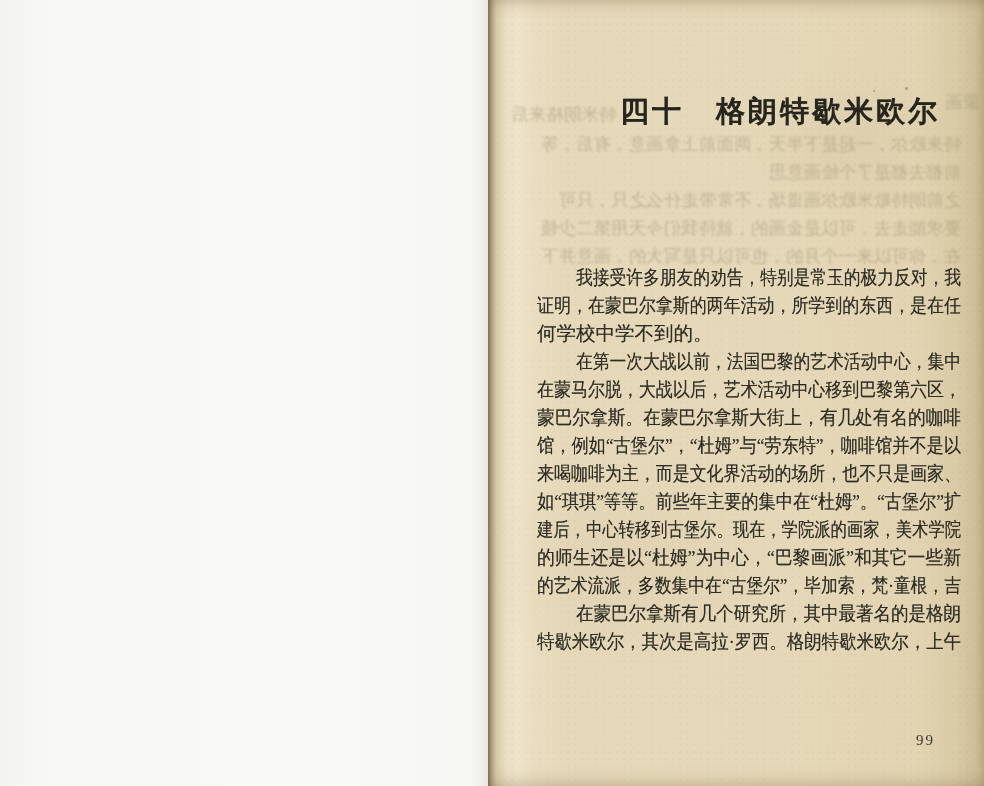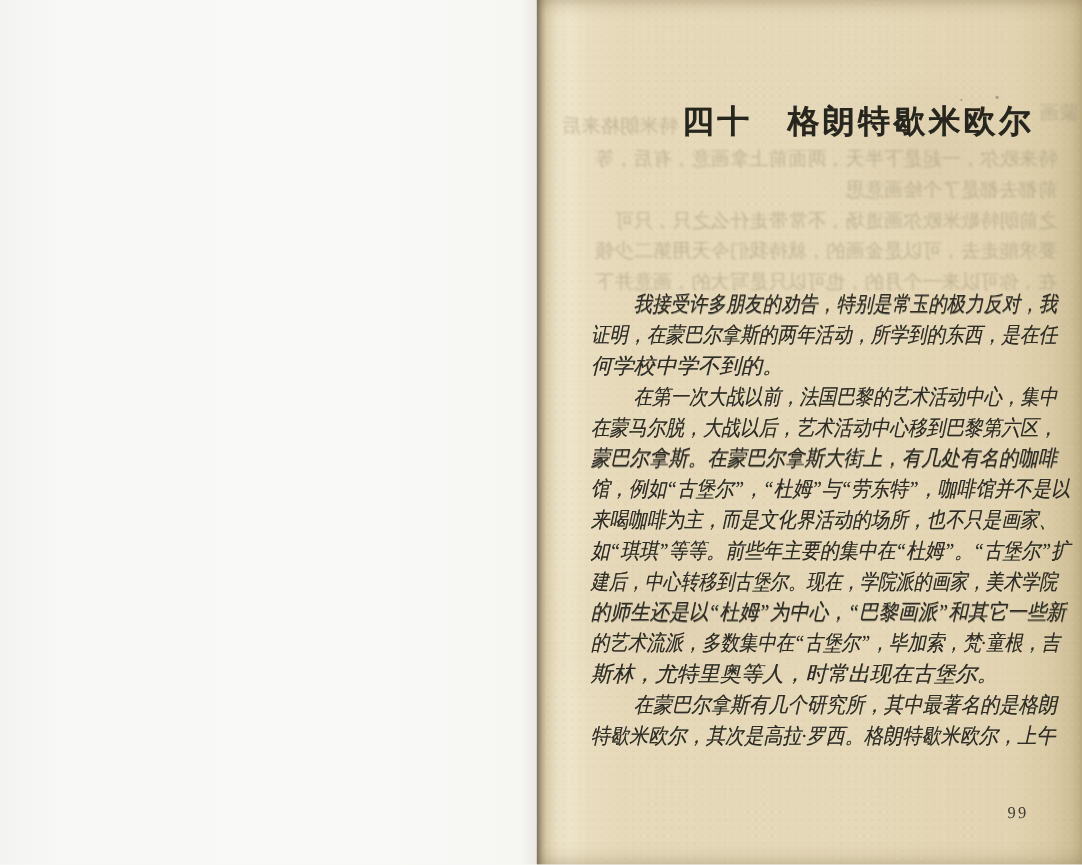--- a/index.html
+++ b/index.html
@@ -39,21 +39,21 @@
   
   .chapter-title{
     position:absolute;left:132px;top:94px;margin:0;
     font-size:29px;line-height:34px;font-weight:bold;
     letter-spacing:3px;color:#26251e;white-space:nowrap;
     text-shadow:.3px .3px 0 rgba(38,37,30,.55);
   }
   
   .text-block{position:absolute;left:49px;top:264px;width:424px;}
   .text-line{height:28px;line-height:28px;font-size:19.5px;color:#2e2c25;
-    text-shadow:.25px .25px 0 rgba(46,44,37,.55);font-style:italic;}
+    text-shadow:.25px .25px 0 rgba(46,44,37,.55);}
   .text-line.indent{padding-left:39px;}
   .line-text{display:inline-block;white-space:nowrap;}
   
   .page-number{
     position:absolute;left:428px;top:732px;
     font-size:15px;letter-spacing:2px;color:#3e3b31;
   }
   
   .ghost,.ghost-block{
     color:#9e9274;pointer-events:none;
@@ -100,21 +100,20 @@
         <div class="text-line"><span class="line-text" style="transform: none; letter-spacing: 0px;">何学校中学不到的。</span></div>
         <div class="text-line indent fill"><span class="line-text" style="transform: scaleX(0.858417); letter-spacing: 0px; transform-origin: 0px 50%;">在第一次大战以前，法国巴黎的艺术活动中心，集中</span></div>
         <div class="text-line fill"><span class="line-text" style="transform: scaleX(0.869744); letter-spacing: 0px; transform-origin: 0px 50%;">在蒙马尔脱，大战以后，艺术活动中心移到巴黎第六区，</span></div>
         <div class="text-line fill"><span class="line-text" style="transform: scaleX(0.905983); letter-spacing: 0px; transform-origin: 0px 50%;">蒙巴尔拿斯。在蒙巴尔拿斯大街上，有几处有名的咖啡</span></div>
         <div class="text-line fill"><span class="line-text" style="transform: scaleX(0.881611); letter-spacing: 0px; transform-origin: 0px 50%;">馆，例如“古堡尔”，“杜姆”与“劳东特”，咖啡馆并不是以</span></div>
         <div class="text-line fill"><span class="line-text" style="transform: scaleX(0.869744); letter-spacing: 0px; transform-origin: 0px 50%;">来喝咖啡为主，而是文化界活动的场所，也不只是画家、</span></div>
         <div class="text-line fill"><span class="line-text" style="transform: scaleX(0.881611); letter-spacing: 0px; transform-origin: 0px 50%;">如“琪琪”等等。前些年主要的集中在“杜姆”。“古堡尔”扩</span></div>
         <div class="text-line fill"><span class="line-text" style="transform: scaleX(0.836292); letter-spacing: 0px; transform-origin: 0px 50%;">建后，中心转移到古堡尔。现在，学院派的画家，美术学院</span></div>
         <div class="text-line fill"><span class="line-text" style="transform: scaleX(0.914532); letter-spacing: 0px; transform-origin: 0px 50%;">的师生还是以“杜姆”为中心，“巴黎画派”和其它一些新</span></div>
         <div class="text-line fill"><span class="line-text" style="transform: scaleX(0.862117); letter-spacing: 0px; transform-origin: 0px 50%;">的艺术流派，多数集中在“古堡尔”，毕加索，梵·童根，吉</span></div>
-        <div class="text-line"><span class="line-text" style="transform: none; letter-spacing: 0px;">斯林，尤特里奥等人，时常出现在古堡尔。</span></div>
         <div class="text-line indent fill"><span class="line-text" style="transform: scaleX(0.897436); letter-spacing: 0px; transform-origin: 0px 50%;">在蒙巴尔拿斯有几个研究所，其中最著名的是格朗</span></div>
         <div class="text-line fill"><span class="line-text" style="transform: scaleX(0.893572); letter-spacing: 0px; transform-origin: 0px 50%;">特歇米欧尔，其次是高拉·罗西。格朗特歇米欧尔，上午</span></div>
       </div>
 
     <div class="page-number">99</div>
 
     <div class="speck speck-1"></div>
     <div class="speck speck-2"></div>
   </div>
 </div>

